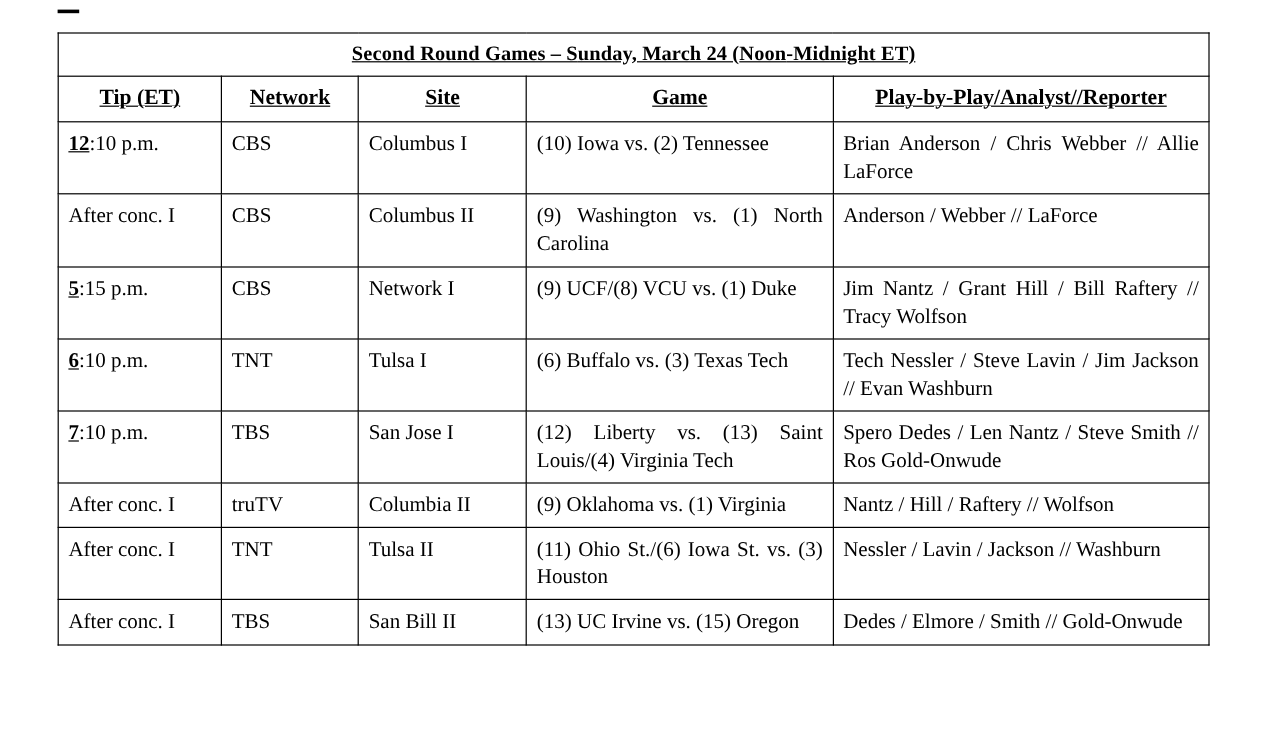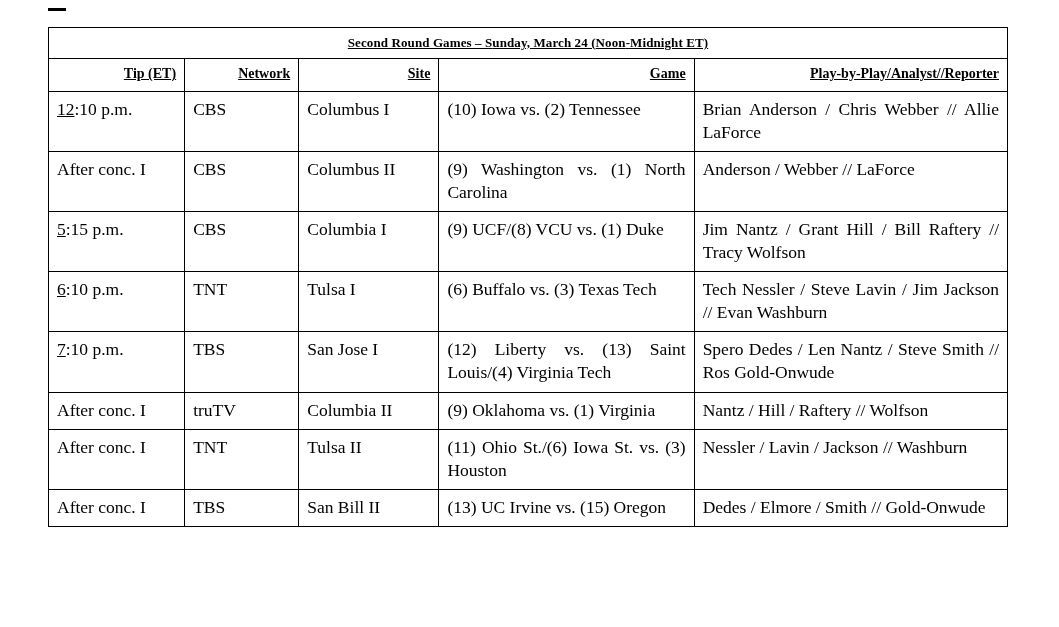--- a/index.html
+++ b/index.html
@@ -42,40 +42,40 @@
     table-layout: fixed;
     font-size: 17.5px;
   }
   table.sched td, table.sched th {
     border: 1px solid #000000;
     vertical-align: top;
     padding: 6px 8px 7px 8px;
     line-height: 1.32;
   }
   .title-cell {
-    text-align: center;
     font-weight: bold;
-    font-size: 13px;
+    font-size: 17px;
     padding-top: 18px;
     padding-bottom: 19px;
     letter-spacing: 0.1px;
   }
   .title-cell .u1, .title-cell .u2, .title-cell .u3 {
     text-decoration: underline;
   }
   thead th {
     font-weight: bold;
-    text-align: right;
-    font-size: 14px;
+    text-align: center;
+    font-size: 18px;
   }
   thead th span {
     text-decoration: underline;
   }
   td.tip .u {
     text-decoration: underline;
+    font-weight: bold;
   }
   .col-tip { width: 136px; }
   .col-net { width: 114px; }
   .col-site { width: 140px; }
   .col-game { width: 255px; }
   .col-crew { width: 313px; }
   td.game, td.crew {
     text-align: justify;
     text-align-last: left;
     -moz-text-align-last: left;
@@ -131,21 +131,21 @@
           <td class="game">
               <span>(9) Washington vs. (1) North Carolina</span>
             </td>
           <td class="crew">
               <span>Anderson / Webber // LaForce</span>
             </td>
         </tr>
         <tr>
           <td class="tip"><span class="u">5</span><span>:15 p.m.</span></td>
           <td>CBS</td>
-          <td>Columbia I</td>
+          <td>Network I</td>
           <td class="game">
               <span>(9) UCF/(8) VCU vs. (1) Duke</span>
             </td>
           <td class="crew">
               <span>Jim Nantz / Grant Hill / Bill Raftery // Tracy Wolfson</span>
             </td>
         </tr>
         <tr>
           <td class="tip"><span class="u">6</span><span>:10 p.m.</span></td>
           <td>TNT</td>

